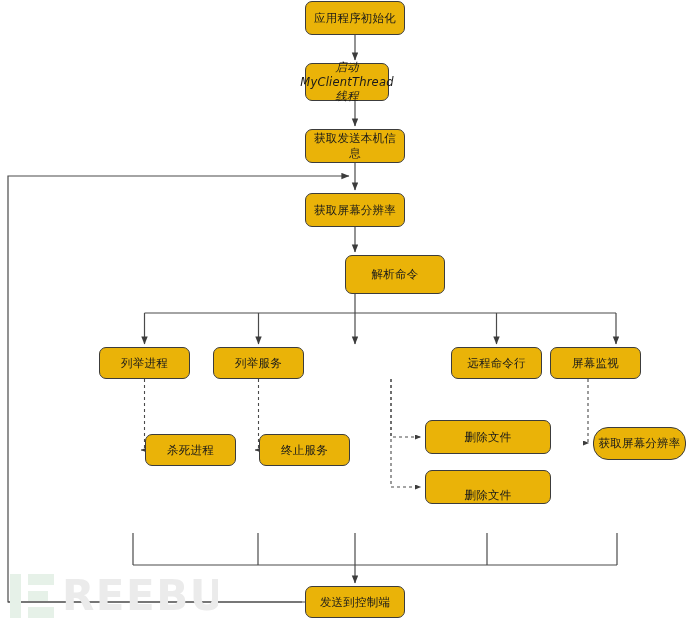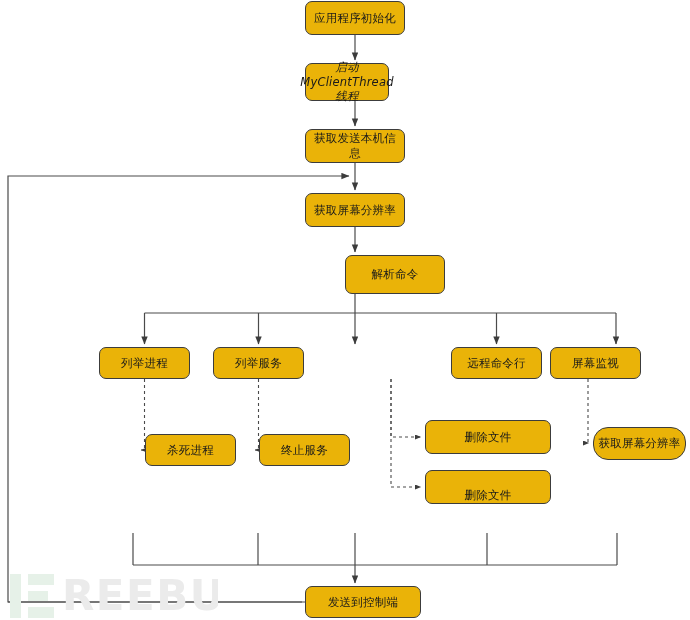--- a/index.html
+++ b/index.html
@@ -155,21 +155,21 @@
   </div>
 
   <div class="node" style="left:425px;top:470px;width:126px;height:34px;align-items:flex-end;">
     <span>删除文件</span>
   </div>
 
   <div class="node" style="left:593px;top:427px;width:93px;height:33px;border-radius:15px;">
     <span>获取屏幕分辨率</span>
   </div>
 
-  <div class="node" style="left:305px;top:586px;width:116px;height:32px;">
+  <div class="node" style="left:305px;top:586px;width:100px;height:32px;">
     <span>发送到控制端</span>
   </div>
 
   <svg class="watermark" viewBox="0 0 210 48" xmlns="http://www.w3.org/2000/svg">
     <g fill="#e6f1e8">
       <rect x="2" y="2" width="11" height="44"></rect>
       <rect x="20" y="2" width="26" height="11"></rect>
       <rect x="20" y="19" width="20" height="10"></rect>
       <rect x="20" y="35" width="26" height="11"></rect>
     </g>

